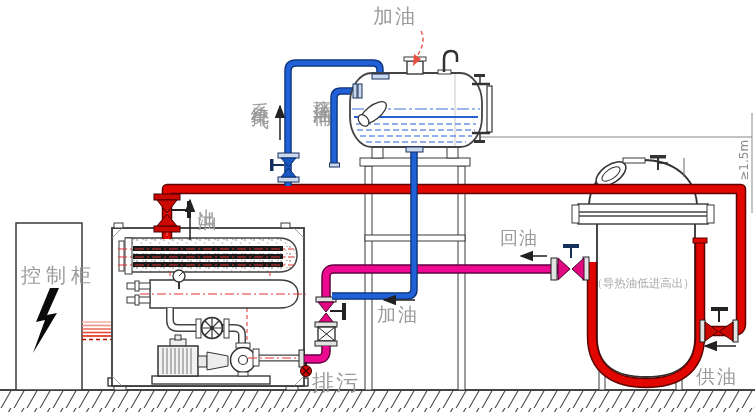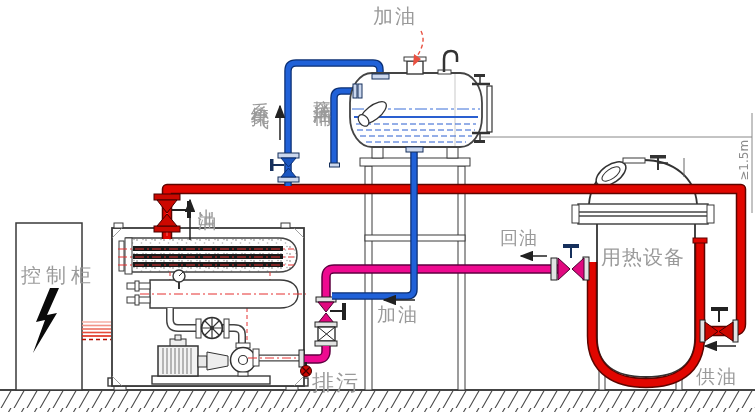--- a/index.html
+++ b/index.html
@@ -296,16 +296,16 @@
 </svg>
 
 <div class="lbl" style="left:373px;top:6px;font-size:20px;letter-spacing:2px;">加油</div>
 <div class="lbl vlbl" style="left:250px;top:88px;font-size:18px;">系统排气</div>
 <div class="lbl vlbl" style="left:312px;top:85px;font-size:18px;">接至油桶</div>
 <div class="lbl vlbl" style="left:197px;top:193px;font-size:19px;">出油</div>
 <div class="lbl" style="left:21px;top:265px;font-size:20px;letter-spacing:5px;">控制柜</div>
 <div class="lbl" style="left:500px;top:229px;font-size:18px;letter-spacing:1px;">回油</div>
 <div class="lbl" style="left:377px;top:305px;font-size:19px;letter-spacing:2px;">加油</div>
 <div class="lbl" style="left:312px;top:371px;font-size:22px;letter-spacing:2px;">排污</div>
-<div class="lbl" style="left:594px;top:247px;width:98px;text-align:center;font-size:20px;letter-spacing:1px;">用热设备</div>
+<div class="lbl" style="left:582px;top:277px;width:122px;text-align:center;font-size:11.5px;color:#a8a8a8;">（导热油低进高出）</div>
 <div class="lbl" style="left:696px;top:367px;font-size:19px;letter-spacing:2px;">供油</div>
 <div class="lbl rot" style="left:714px;top:154px;width:60px;font-size:12px;color:#8c8c8c;">≥1.5m</div>
 </div>
 
 </body></html>

